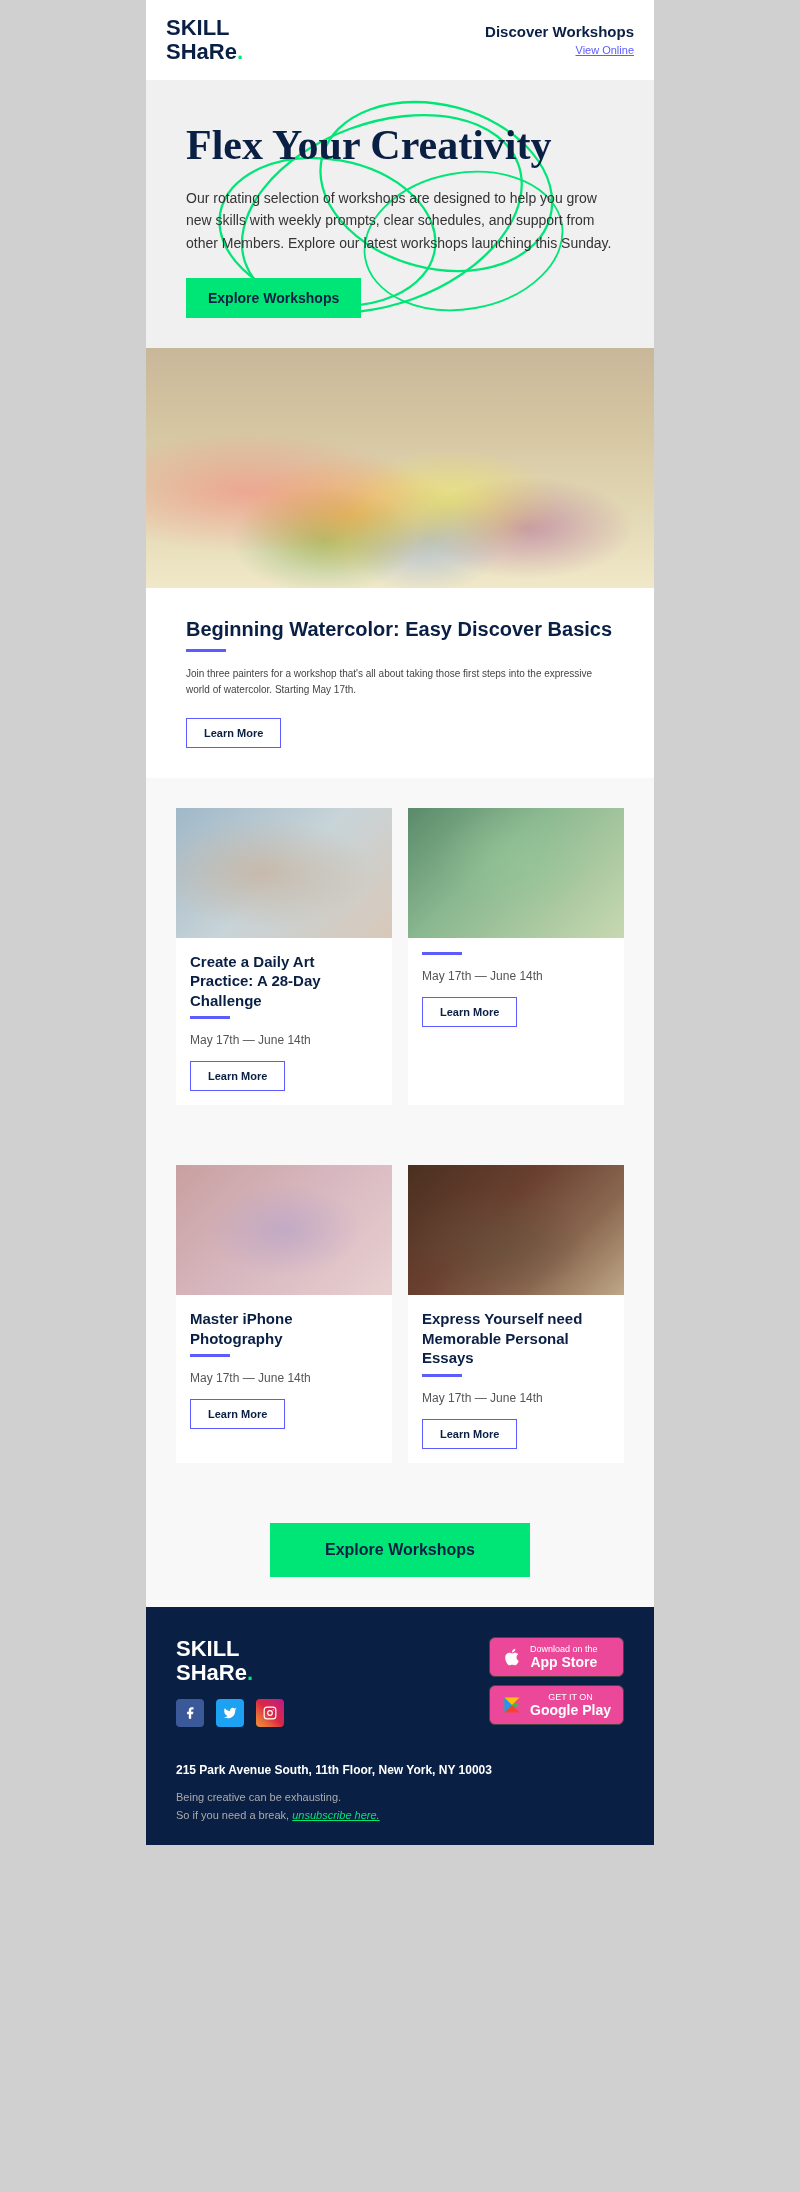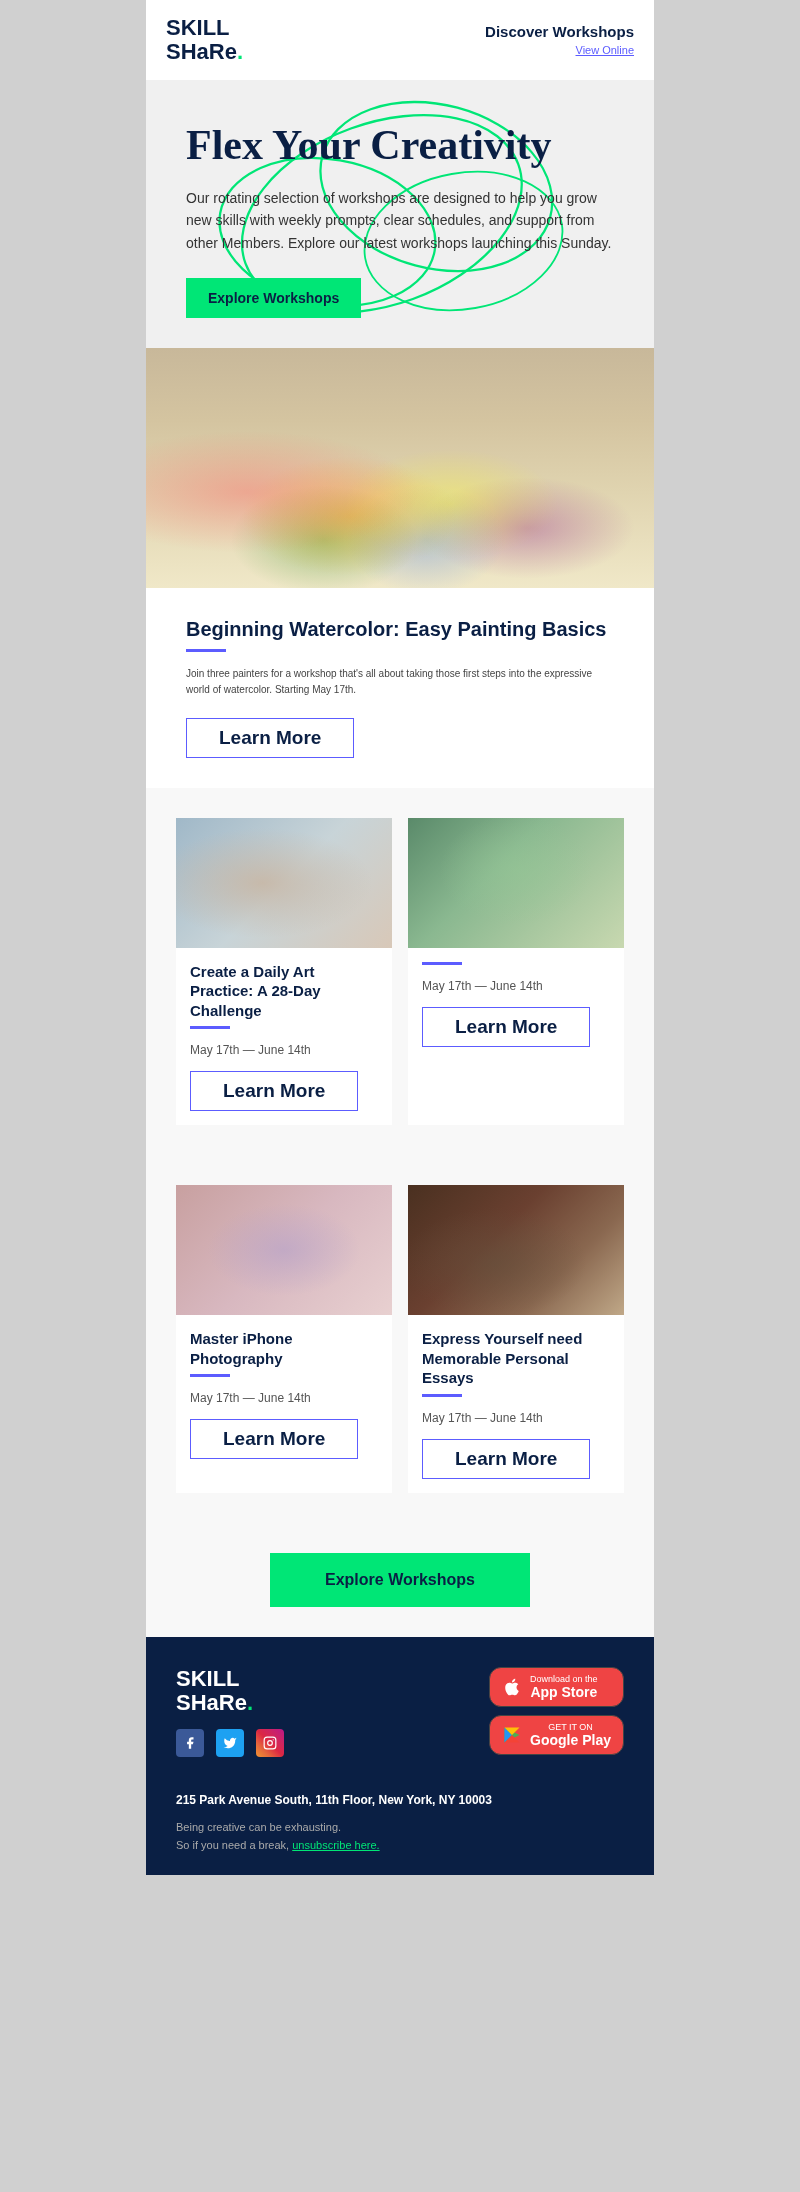--- a/index.html
+++ b/index.html
@@ -143,23 +143,23 @@
       font-size: 10px;
       color: #444;
       line-height: 1.6;
       margin-bottom: 20px;
       font-family: Arial, sans-serif;
     }
     .btn-outline {
       display: inline-block;
       border: 1.5px solid #5c5cff;
       color: #0a1f44;
-      font-size: 19px;
+      font-size: 11px;
       font-weight: bold;
-      padding: 8px 32px;
+      padding: 8px 17px;
       text-decoration: none;
       cursor: pointer;
       font-family: Arial, sans-serif;
       background: transparent;
     }
 
     
     .two-col {
       background: #f8f8f8;
       padding: 30px 30px;
@@ -263,27 +263,28 @@
       margin-bottom: 12px;
     }
     .footer-unsub {
       font-size: 11px;
       color: #aaaaaa;
       font-family: Arial, sans-serif;
       line-height: 1.6;
     }
     .footer-unsub a {
       color: #00e676;
+      font-style: italic;
     }
     .app-btn {
       display: flex;
       align-items: center;
-      background: #ef4444;
+      background: #ec4899;
       border: 1px solid #444;
-      border-radius: 12px;
+      border-radius: 6px;
       padding: 6px 12px;
       cursor: pointer;
       min-width: 130px;
       gap: 8px;
     }
     .app-btn-text {
       color: white;
       font-family: Arial, sans-serif;
     }
     .app-btn-sub {
@@ -337,21 +338,21 @@
       <ellipse cx="350" cy="160" rx="110" ry="75" stroke="#00e676" stroke-width="2" fill="none" transform="rotate(-10 350 160)"></ellipse>
     </svg>
     <h1>Flex Your Creativity</h1>
     <p>Our rotating selection of workshops are designed to help you grow new skills with weekly prompts, clear schedules, and support from other Members. Explore our latest workshops launching this Sunday.</p>
     <button class="btn-green">Explore Workshops</button>
   </div>
 
   <div class="painting-sim"></div>
 
   <div class="section-white">
-    <div class="workshop-title">Beginning Watercolor: Easy Painting Basics</div>
+    <div class="workshop-title">Beginning Watercolor: Easy Discover Basics</div>
     <div class="purple-line"></div>
     <p class="workshop-desc">Join three painters for a workshop that's all about taking those first steps into the expressive world of watercolor. Starting May 17th.</p>
     <button class="btn-outline">Learn More</button>
   </div>
 
   <div class="two-col">
     <div class="card">
       <div class="card-image-1"></div>
       <div class="card-body">
         <div class="card-title">Create a Daily Art Practice: A 28-Day Challenge</div>

